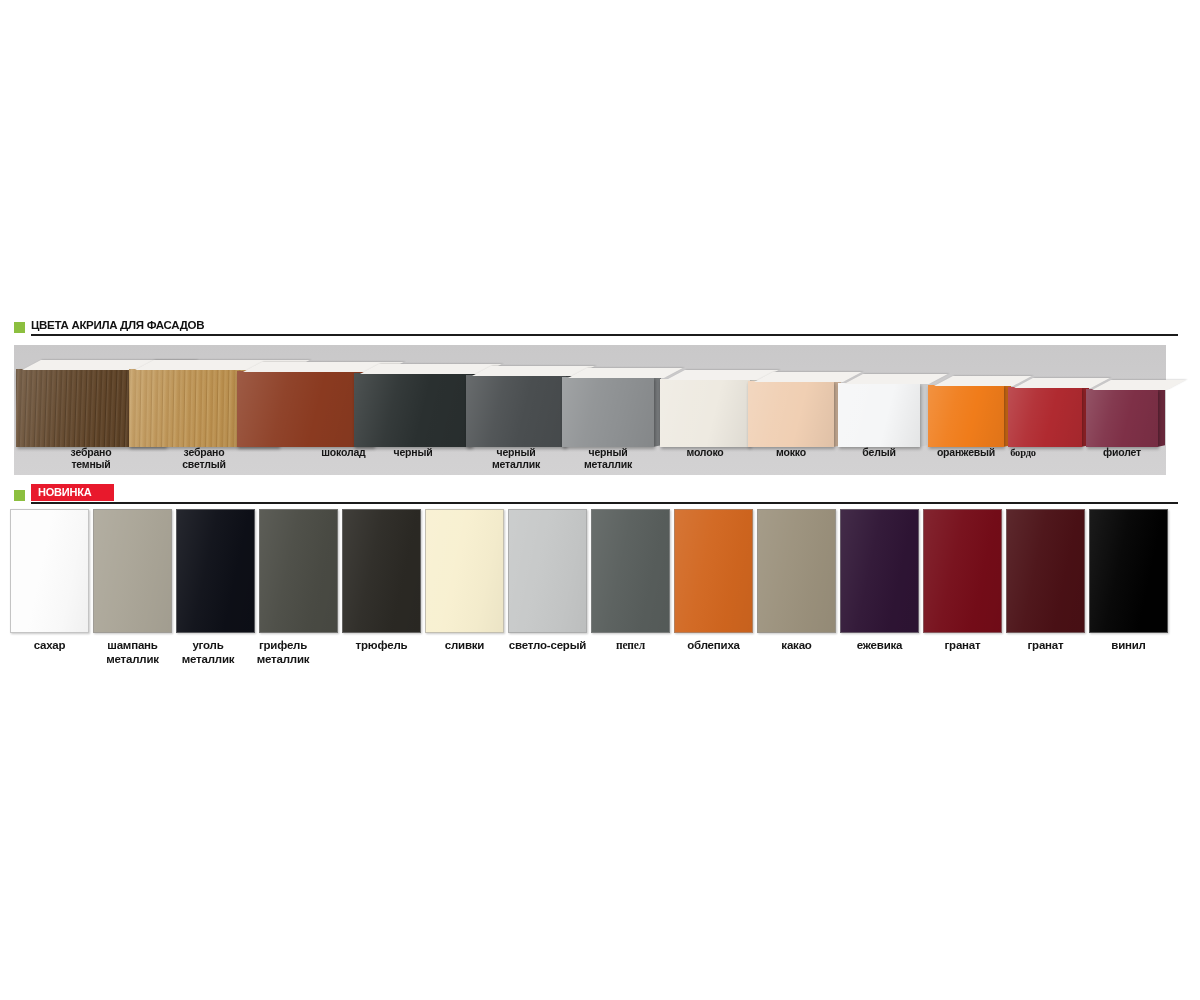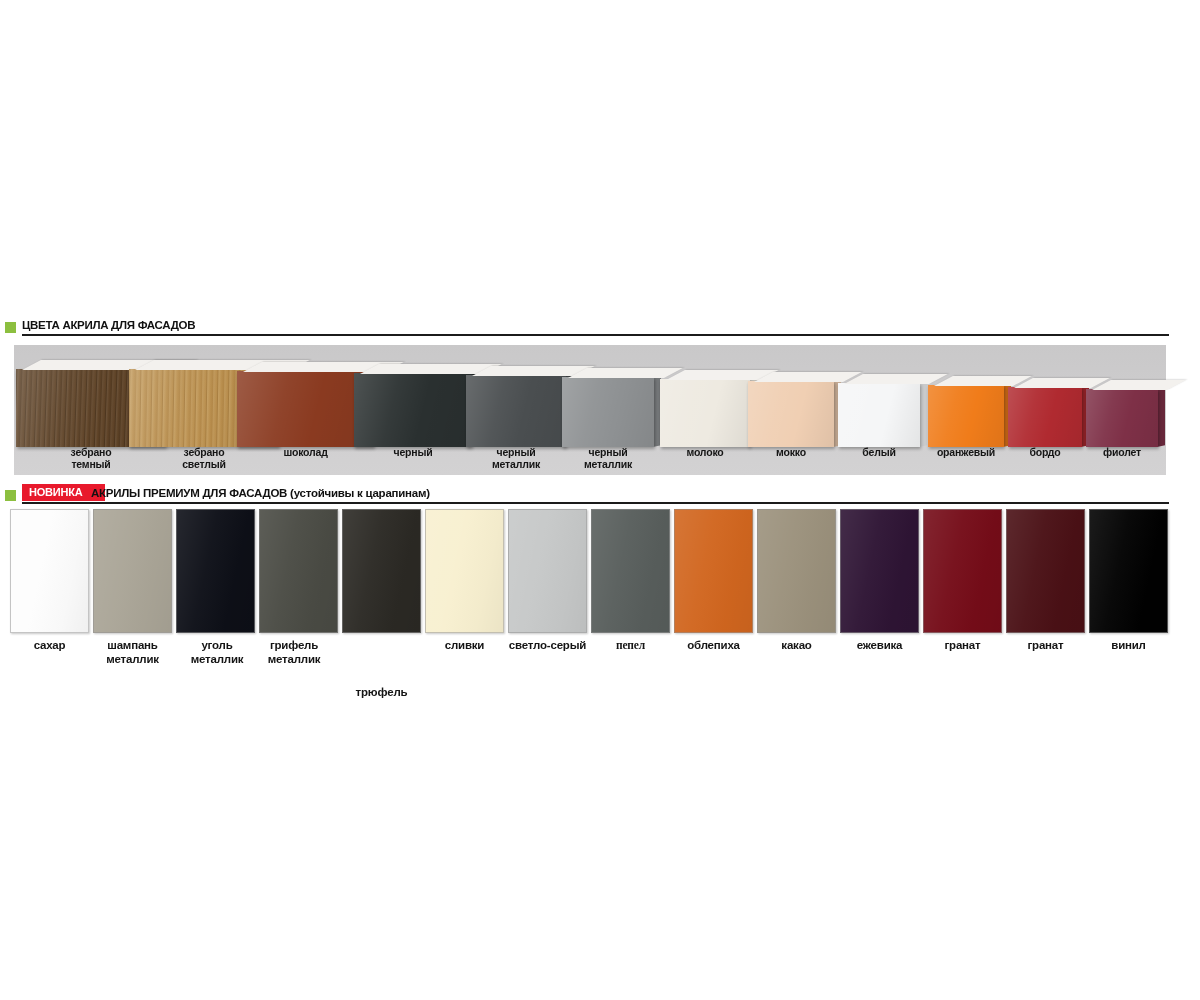--- a/index.html
+++ b/index.html
@@ -11,21 +11,21 @@
     width: 1200px;
     height: 1000px;
     font-family: "Liberation Sans", sans-serif;
     overflow: hidden;
     position: relative;
   }
 
   
   .section-head {
     position: absolute;
-    left: 3px;
+    left: 12px;
     width: 1166px;
     height: 24px;
   }
   .bullet {
     position: absolute;
     left: 2px;
     top: 4px;
     width: 11px;
     height: 11px;
     background: #8cbf3f;
@@ -301,21 +301,21 @@
   </div>
 <div id="panel-labels">
     <div class="panel-label" style="left: 31px; width: 120px;">
       <div>зебрано</div>
       <div>темный</div>
     </div>
     <div class="panel-label" style="left: 144px; width: 120px;">
       <div>зебрано</div>
       <div>светлый</div>
     </div>
-    <div class="panel-label" style="left: 245.5px; width: 120px;">
+    <div class="panel-label" style="left: 245.5px; width: 120px; text-align: right;">
       <div>шоколад</div>
     </div>
     <div class="panel-label" style="left: 353px; width: 120px;">
       <div>черный</div>
     </div>
     <div class="panel-label" style="left: 456px; width: 120px;">
       <div>черный</div>
       <div>металлик</div>
     </div>
     <div class="panel-label" style="left: 548px; width: 120px;">
@@ -327,32 +327,31 @@
     </div>
     <div class="panel-label" style="left: 731px; width: 120px;">
       <div>мокко</div>
     </div>
     <div class="panel-label" style="left: 819px; width: 120px;">
       <div>белый</div>
     </div>
     <div class="panel-label" style="left: 906px; width: 120px;">
       <div>оранжевый</div>
     </div>
-    <div class="panel-label" style="left: 985px; width: 120px;">
+    <div class="panel-label" style="left: 963px; width: 120px; font-family: Liberation Serif, serif;">
       <div>бордо</div>
     </div>
     <div class="panel-label" style="left: 1062px; width: 120px;">
       <div>фиолет</div>
     </div>
   </div>
 
 <div class="section-head" style="top:486px;">
   <span class="bullet" style="background: rgb(140, 191, 63);"></span>
   <span class="novinka-badge" style="background: rgb(232, 25, 44);">НОВИНКА</span>
-  <span class="novinka-text">АКРИЛЫ ПРЕМИУМ ДЛЯ ФАСАДОВ (устойчивы к царапинам)</span>
   <span class="head-rule"></span>
 </div>
 
 <div id="swatch-strip">
     <div class="swatch" style="left: 10px; width: 79px; background: rgb(253, 253, 253);">
       <div class="sheen"></div>
     </div>
     <div class="swatch" style="left: 93px; width: 79px; background: rgb(170, 165, 151);">
       <div class="sheen"></div>
     </div>
@@ -394,29 +393,29 @@
     </div>
   </div>
 <div id="swatch-labels">
     <div class="swatch-label" style="left: -0.5px; width: 100px;">
       <div>сахар</div>
     </div>
     <div class="swatch-label" style="left: 82.5px; width: 100px;">
       <div>шампань</div>
       <div>металлик</div>
     </div>
-    <div class="swatch-label" style="left: 167px; width: 100px;">
+    <div class="swatch-label" style="left: 158px; width: 100px;">
       <div>уголь</div>
       <div>металлик</div>
     </div>
-    <div class="swatch-label" style="left: 244px; width: 100px;">
+    <div class="swatch-label" style="left: 233px; width: 100px;">
       <div>грифель</div>
       <div>металлик</div>
     </div>
-    <div class="swatch-label" style="left: 331.5px; width: 100px; margin-top: 47px;">
+    <div class="swatch-label" style="left: 331.5px; width: 100px;">
       <div>трюфель</div>
     </div>
     <div class="swatch-label" style="left: 414.5px; width: 100px;">
       <div>сливки</div>
     </div>
     <div class="swatch-label" style="left: 497.5px; width: 100px;">
       <div>светло-серый</div>
     </div>
     <div class="swatch-label" style="left: 580.5px; width: 100px; font-family: Liberation Serif, serif;">
       <div>пепел</div>

